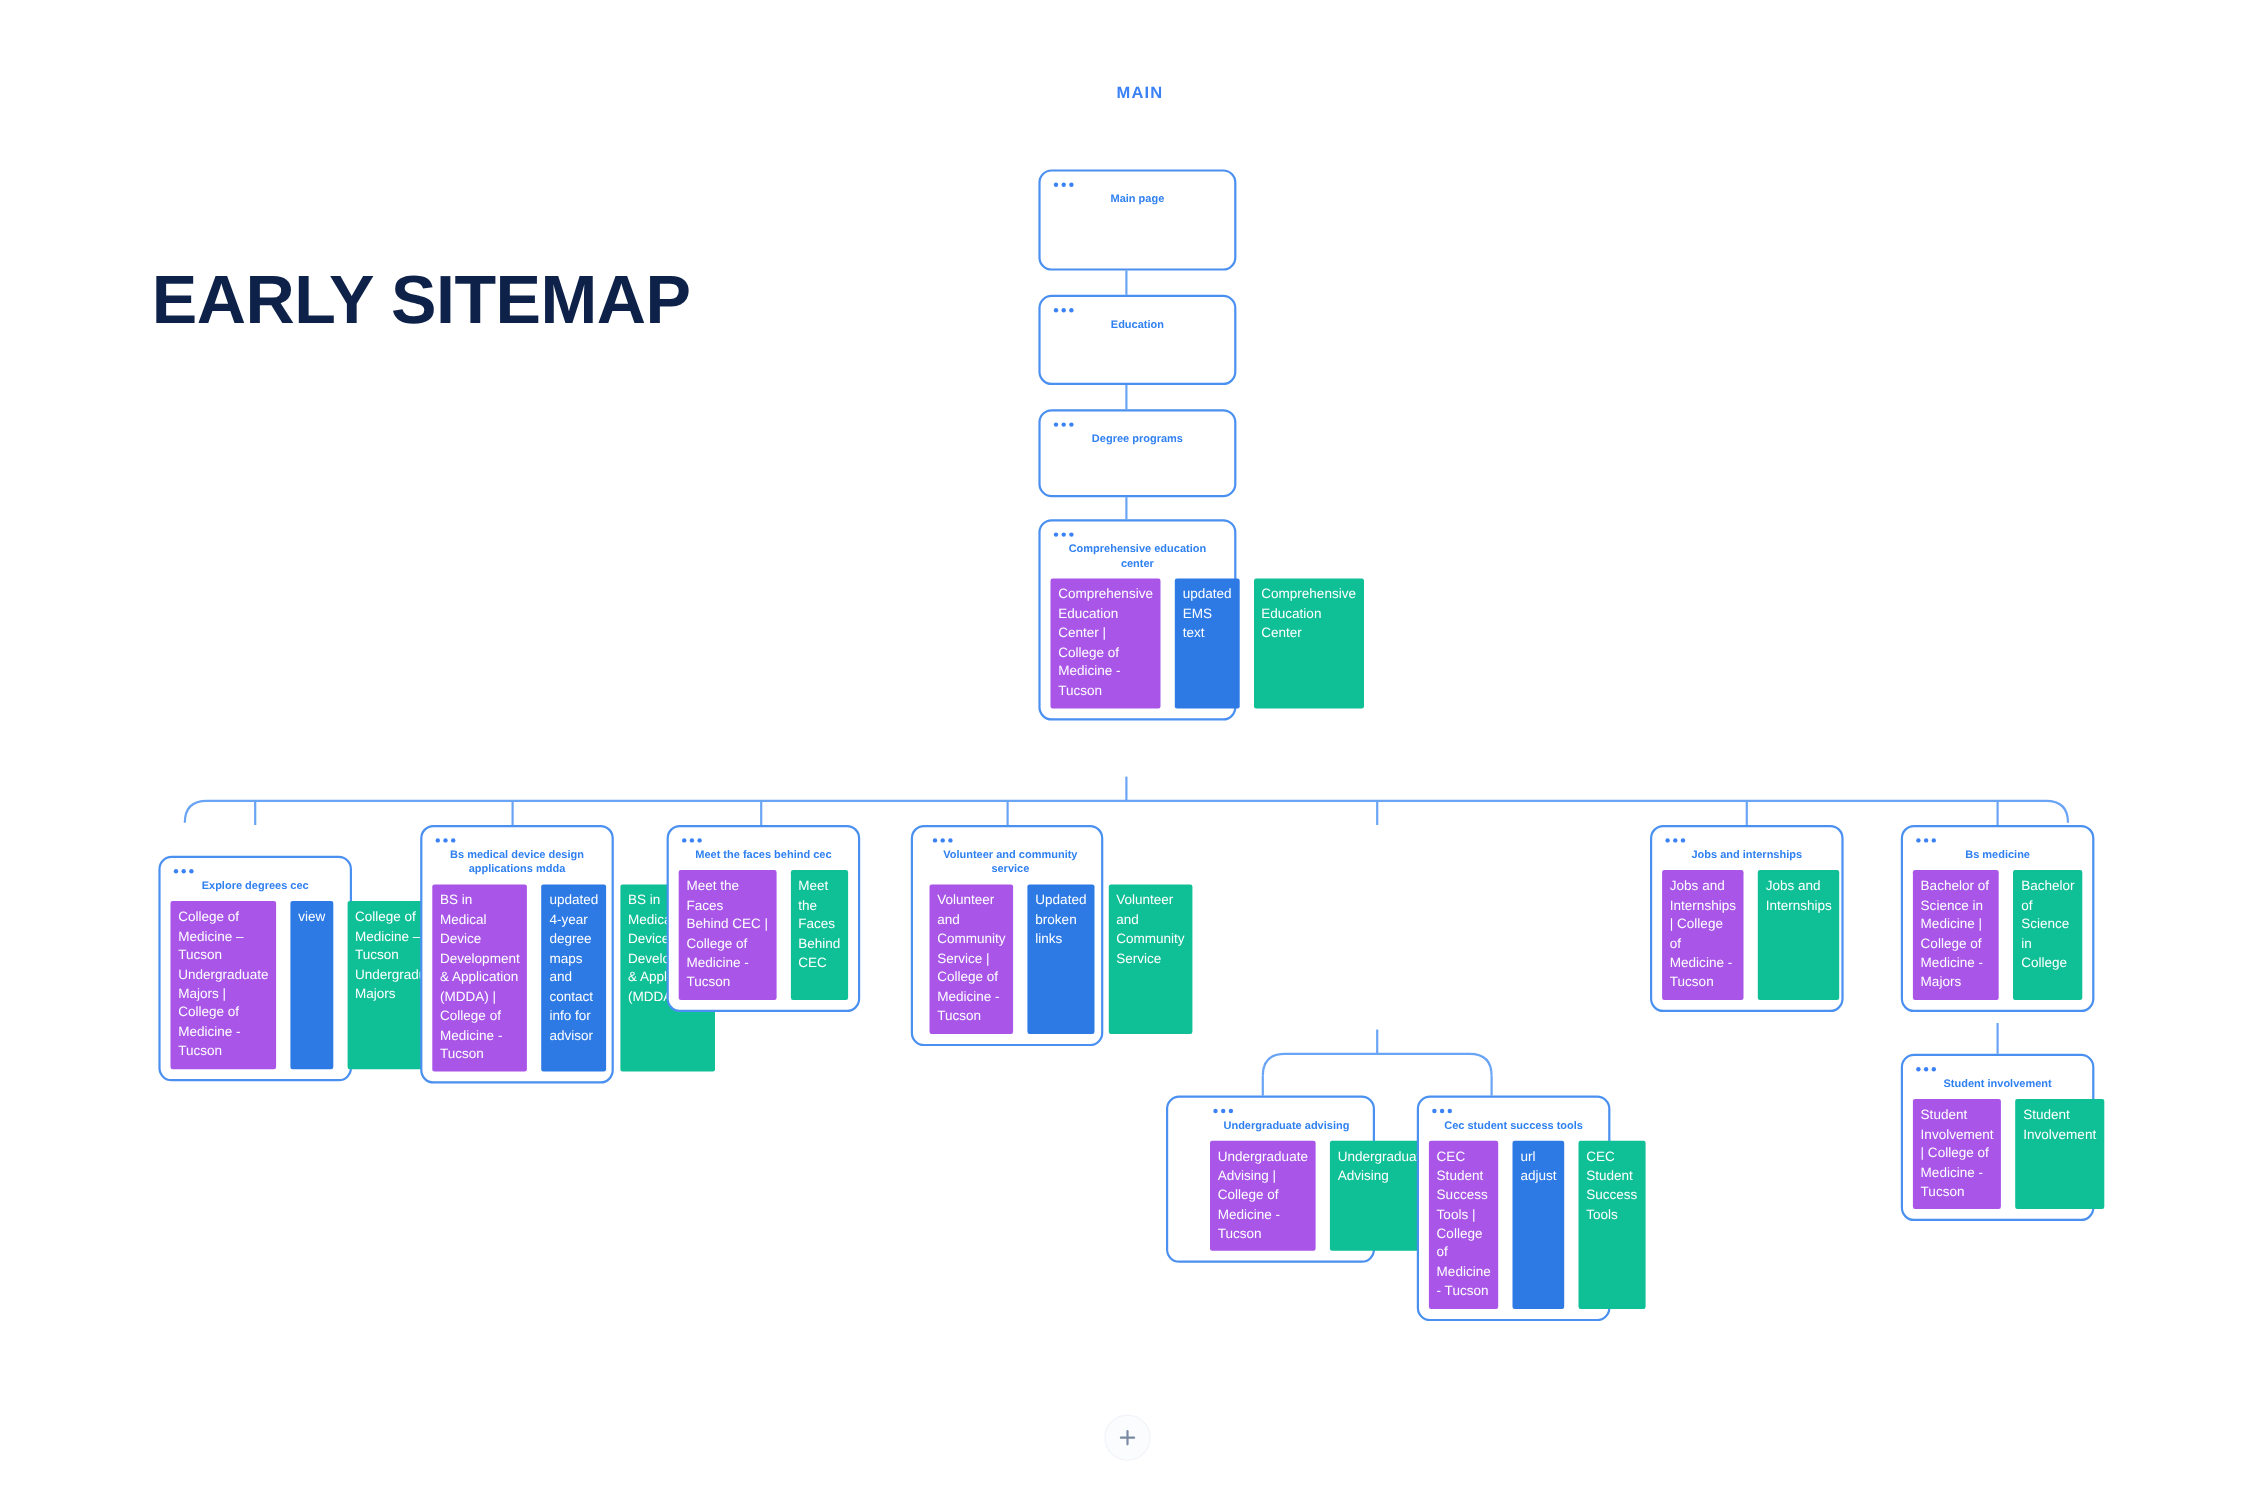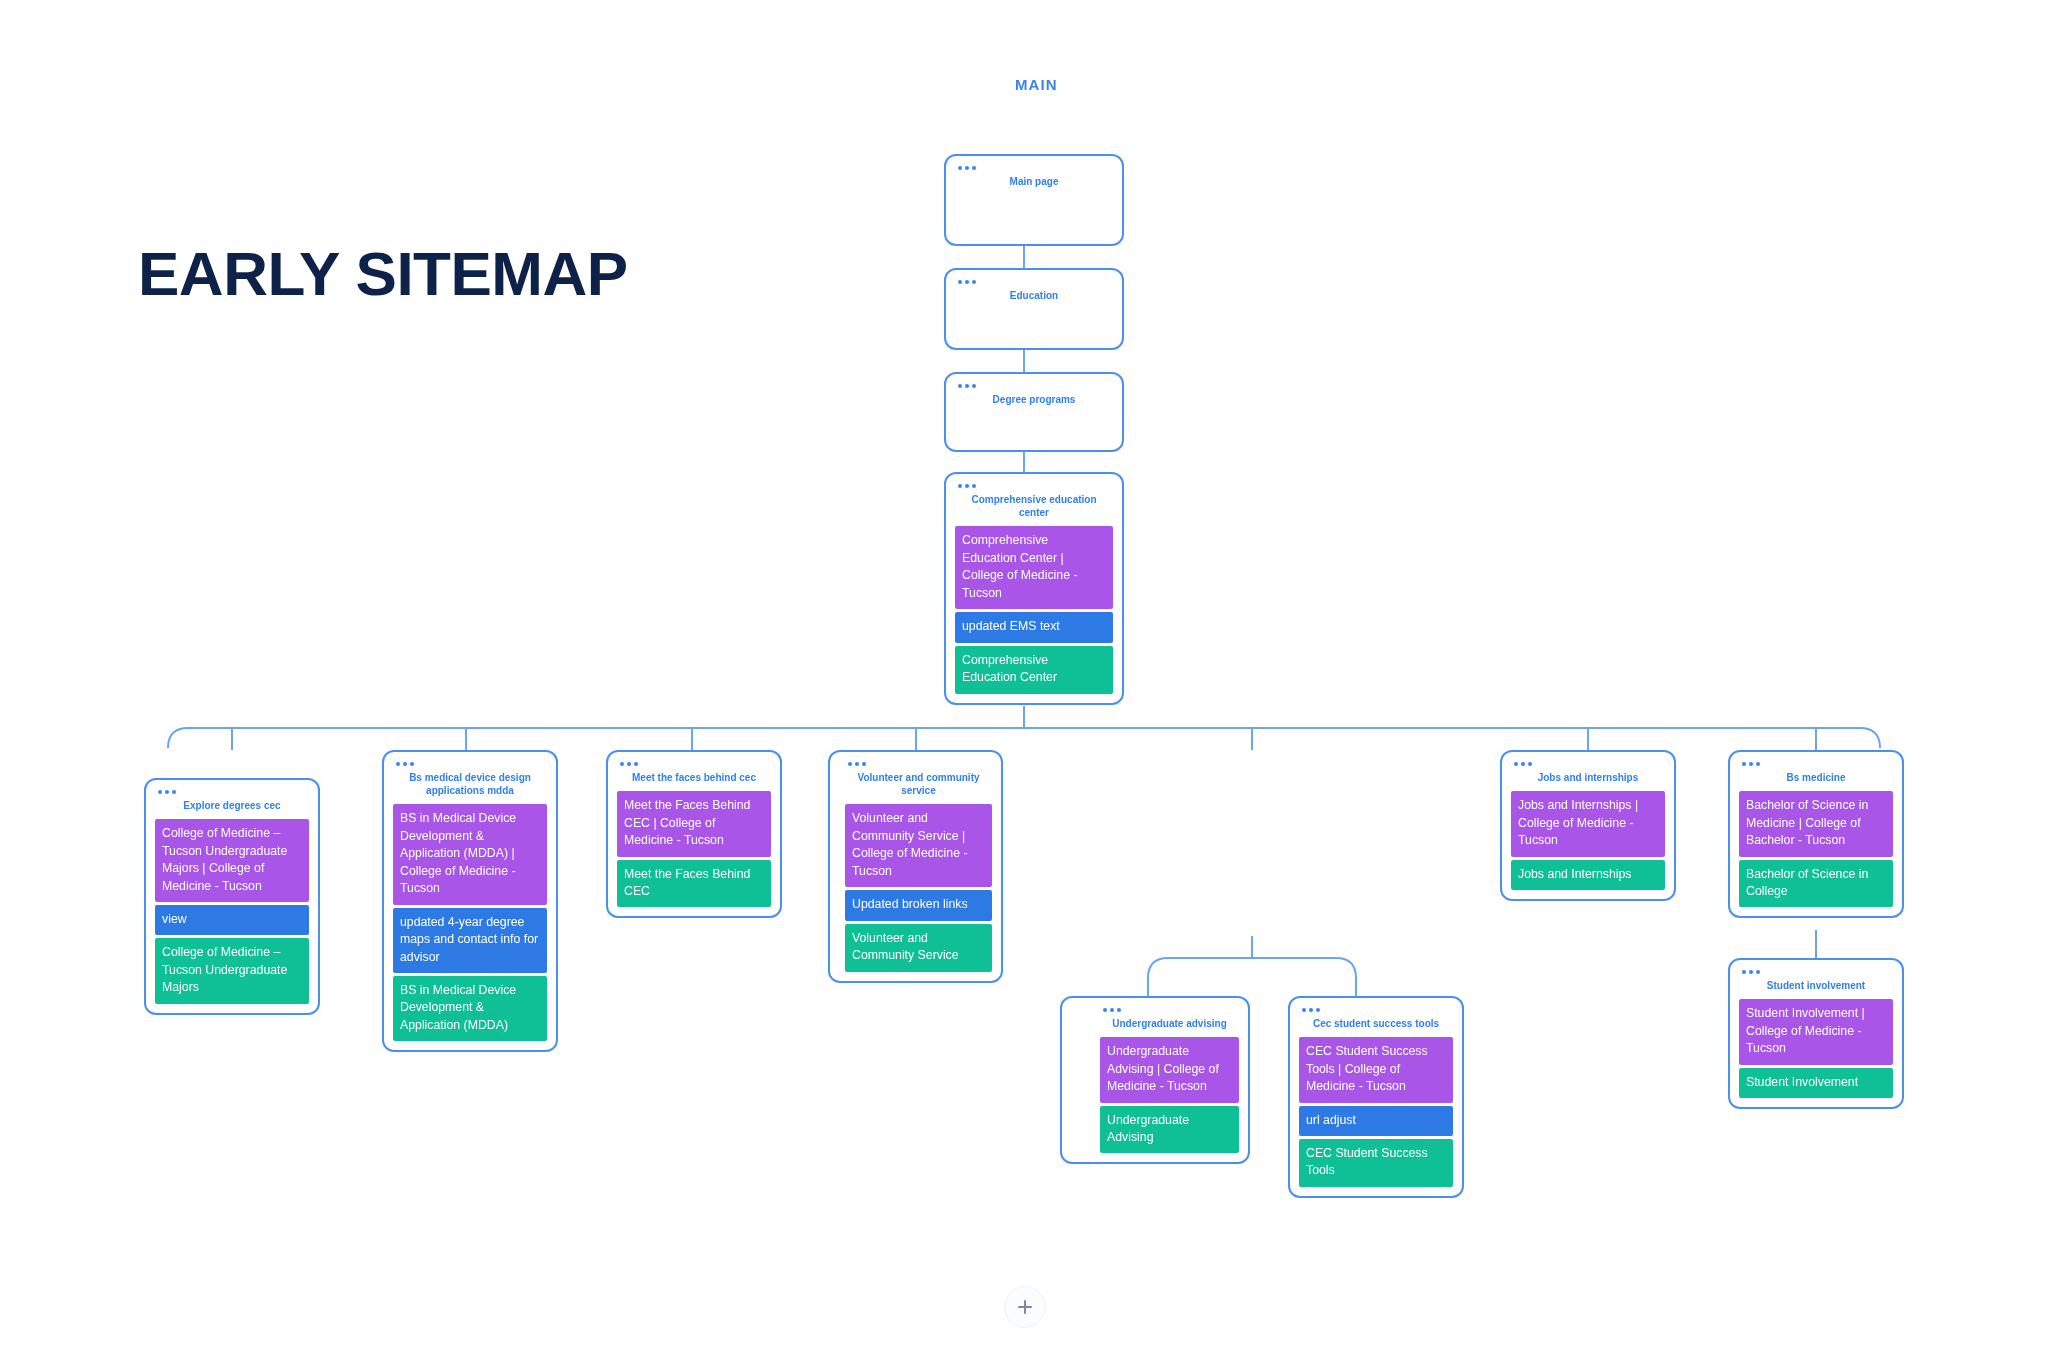--- a/index.html
+++ b/index.html
@@ -81,22 +81,21 @@
   .node-title {
     text-align: center;
     color: #2f80f0;
     font-weight: bold;
     font-size: 10px;
     line-height: 1.32;
     padding: 2px 4px 7px 4px;
   }
   .node-sections {
     display: flex;
-    flex-direction: column;
-    gap: 3px;
+    gap: 13px;
   }
   .sec {
     color: #ffffff;
     font-size: 12.3px;
     line-height: 1.42;
     padding: 6px 7px 7px 7px;
     border-radius: 2px;
     word-wrap: break-word;
   }
   .sec-purple { background: #a855e8; }
@@ -271,21 +270,21 @@
   </div>
 
   <div class="node" style="left:1728px; top:750px; width:176px;">
     <div class="node-dots">
         <i></i>
         <i></i>
         <i></i>
       </div>
     <div class="node-title">Bs medicine</div>
     <div class="node-sections">
-      <div class="sec sec-purple">Bachelor of Science in Medicine | College of Bachelor - Tucson</div>
+      <div class="sec sec-purple">Bachelor of Science in Medicine | College of Medicine - Majors</div>
       <div class="sec sec-green">Bachelor of Science in College</div>
     </div>
   </div>
 
   <div class="node" style="left:1728px; top:958px; width:176px;">
     <div class="node-dots">
         <i></i>
         <i></i>
         <i></i>
       </div>

